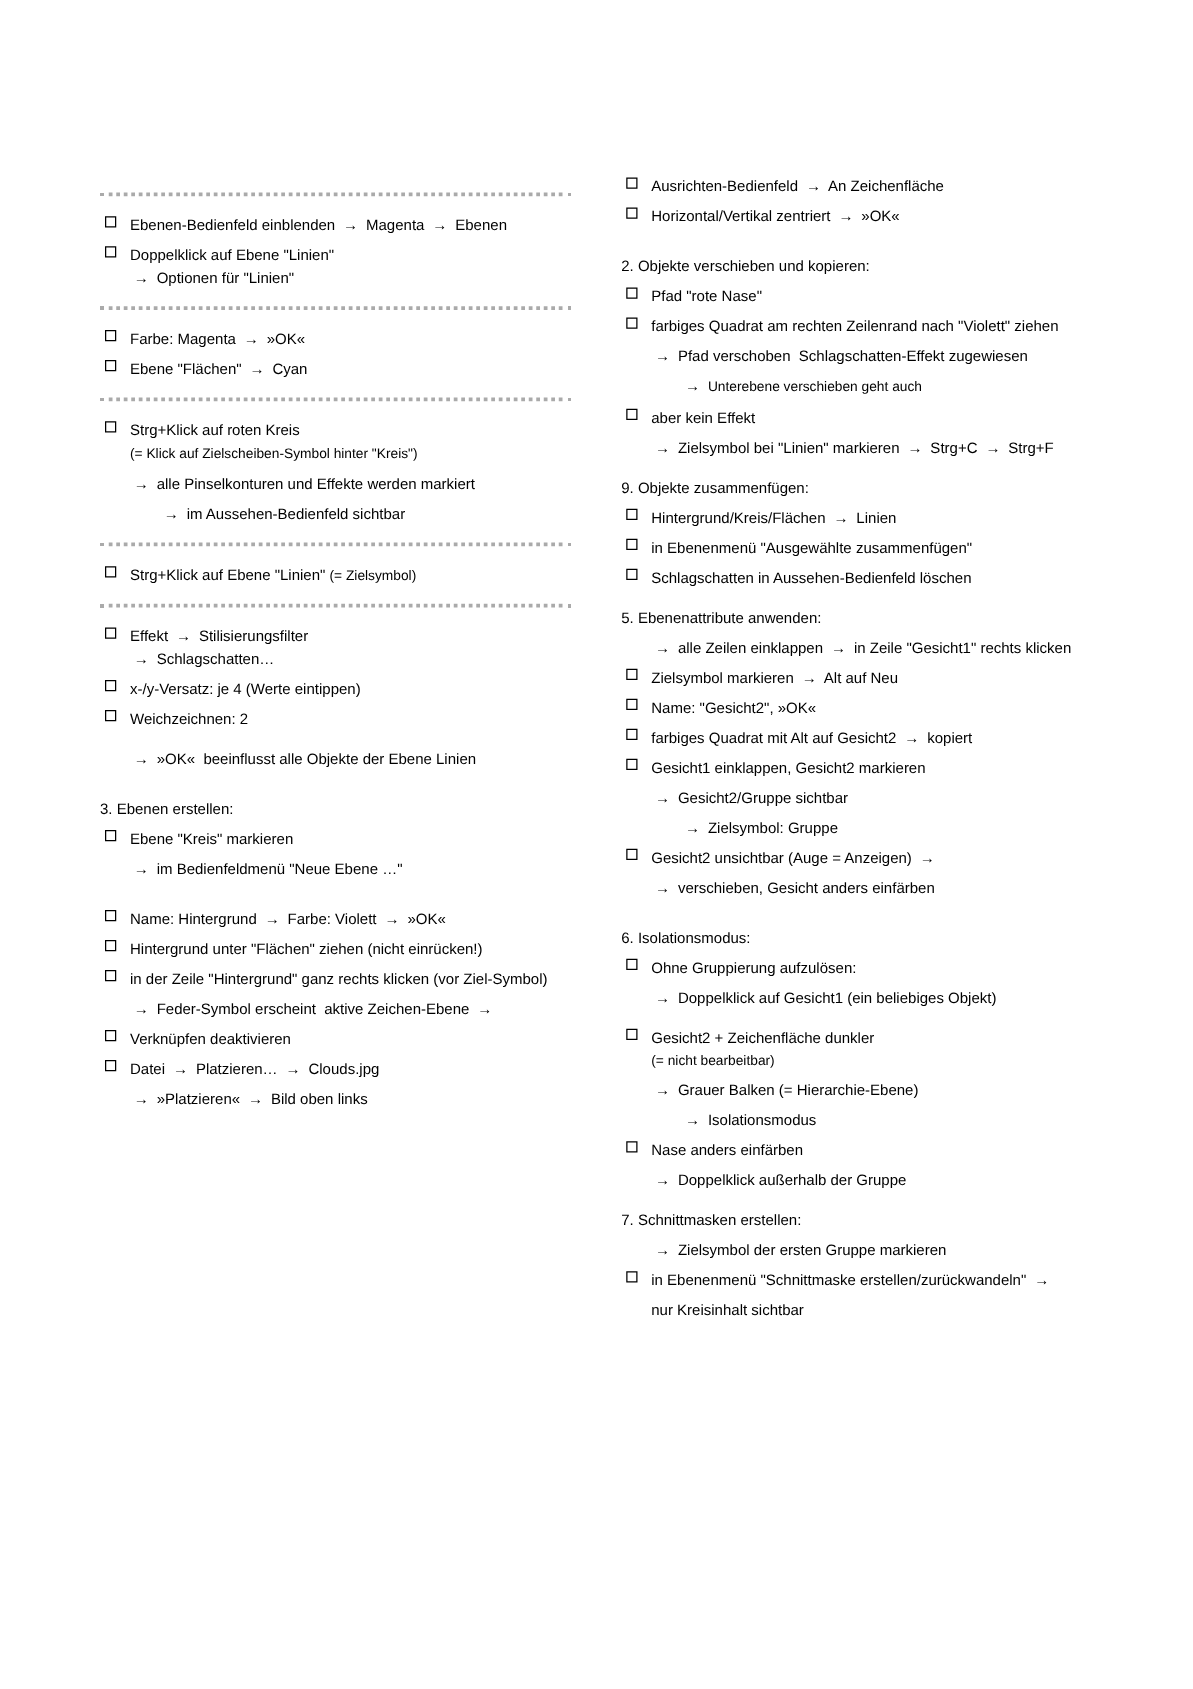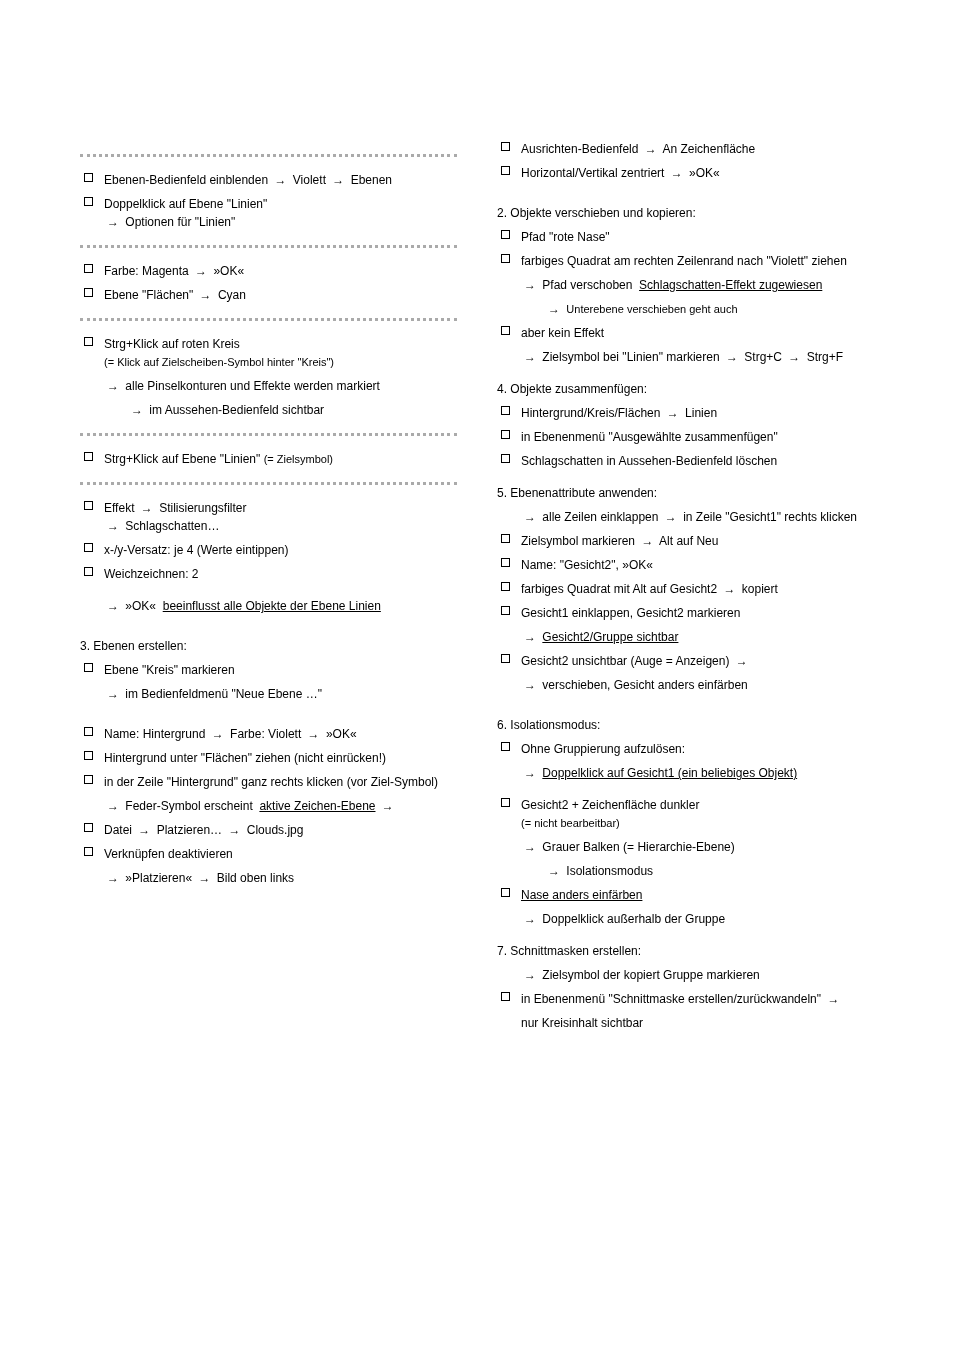--- a/index.html
+++ b/index.html
@@ -49,41 +49,40 @@
   .arrow {
     display: inline-block;
     margin: 0 3px;
     font-weight: normal;
   }
   .hint {
     font-size: 11px;
     color: #000;
   }
   .uline {
-    text-decoration: underline;
   }
   .block-label {
     margin-bottom: 6px;
   }
   .spacer { height: 8px; }
 </style>
 </head>
 <body>
 
 <div class="page">
 
   <div class="col">
 
     <hr class="dotted">
 
     <div class="item">
       <span class="cb"></span>
       <span>Ebenen-Bedienfeld einblenden</span>
       <span class="arrow">→</span>
-      <span>Violett</span>
+      <span>Magenta</span>
       <span class="arrow">→</span>
       <span>Ebenen</span>
     </div>
     <div class="item">
       <span class="cb"></span>
       <span>Doppelklick auf Ebene "Linien"</span><br>
       <span class="arrow">→</span>
       <span>Optionen für "Linien"</span>
     </div>
 
@@ -182,29 +181,29 @@
       <span>in der Zeile "Hintergrund" ganz rechts klicken (vor Ziel-Symbol)</span>
     </div>
     <div class="sub">
       <span class="arrow">→</span>
       <span>Feder-Symbol erscheint</span>
       &nbsp;<span class="uline">aktive Zeichen-Ebene</span>
       <span class="arrow">→</span>
     </div>
     <div class="item">
       <span class="cb"></span>
+      <span>Verknüpfen deaktivieren</span>
+    </div>
+    <div class="item">
+      <span class="cb"></span>
       <span>Datei</span>
       <span class="arrow">→</span>
       <span>Platzieren…</span>
       <span class="arrow">→</span>
       <span>Clouds.jpg</span>
-    </div>
-    <div class="item">
-      <span class="cb"></span>
-      <span>Verknüpfen deaktivieren</span>
     </div>
     <div class="sub">
       <span class="arrow">→</span>
       <span>»Platzieren« </span>
       <span class="arrow">→</span>
       <span>Bild oben links</span>
     </div>
   </div>
 
   <div class="col">
@@ -251,21 +250,21 @@
       <span class="arrow">→</span>
       <span>Zielsymbol bei "Linien" markieren</span>
       <span class="arrow">→</span>
       <span>Strg+C</span>
       <span class="arrow">→</span>
       <span>Strg+F</span>
     </div>
 
     <div class="spacer"></div>
 
-    <div class="block-label">4. Objekte zusammenfügen:</div>
+    <div class="block-label">9. Objekte zusammenfügen:</div>
     <div class="item">
       <span class="cb"></span>
       <span>Hintergrund/Kreis/Flächen</span>
       <span class="arrow">→</span>
       <span>Linien</span>
     </div>
     <div class="item">
       <span class="cb"></span>
       <span>in Ebenenmenü "Ausgewählte zusammenfügen"</span>
     </div>
@@ -299,20 +298,24 @@
       <span class="arrow">→</span>
       <span>kopiert</span>
     </div>
     <div class="item">
       <span class="cb"></span>
       <span>Gesicht1 einklappen, Gesicht2 markieren</span>
     </div>
     <div class="sub">
       <span class="arrow">→</span>
       <span class="uline">Gesicht2/Gruppe sichtbar</span>
+    </div>
+    <div class="subsub">
+      <span class="arrow">→</span>
+      <span>Zielsymbol: Gruppe</span>
     </div>
     <div class="item">
       <span class="cb"></span>
       <span>Gesicht2 unsichtbar (Auge = Anzeigen)</span>
       <span class="arrow">→</span>
     </div>
     <div class="sub">
       <span class="arrow">→</span>
       <span>verschieben, Gesicht anders einfärben</span>
     </div>
@@ -350,21 +353,21 @@
     <div class="sub">
       <span class="arrow">→</span>
       <span>Doppelklick außerhalb der Gruppe</span>
     </div>
 
     <div class="spacer"></div>
 
     <div class="block-label">7. Schnittmasken erstellen:</div>
     <div class="sub">
       <span class="arrow">→</span>
-      <span>Zielsymbol der kopiert Gruppe markieren</span>
+      <span>Zielsymbol der ersten Gruppe markieren</span>
     </div>
     <div class="item">
       <span class="cb"></span>
       <span>in Ebenenmenü "Schnittmaske erstellen/zurückwandeln"</span>
       <span class="arrow">→</span>
     </div>
     <div class="sub">
       <span>nur Kreisinhalt sichtbar</span>
     </div>
   </div>

